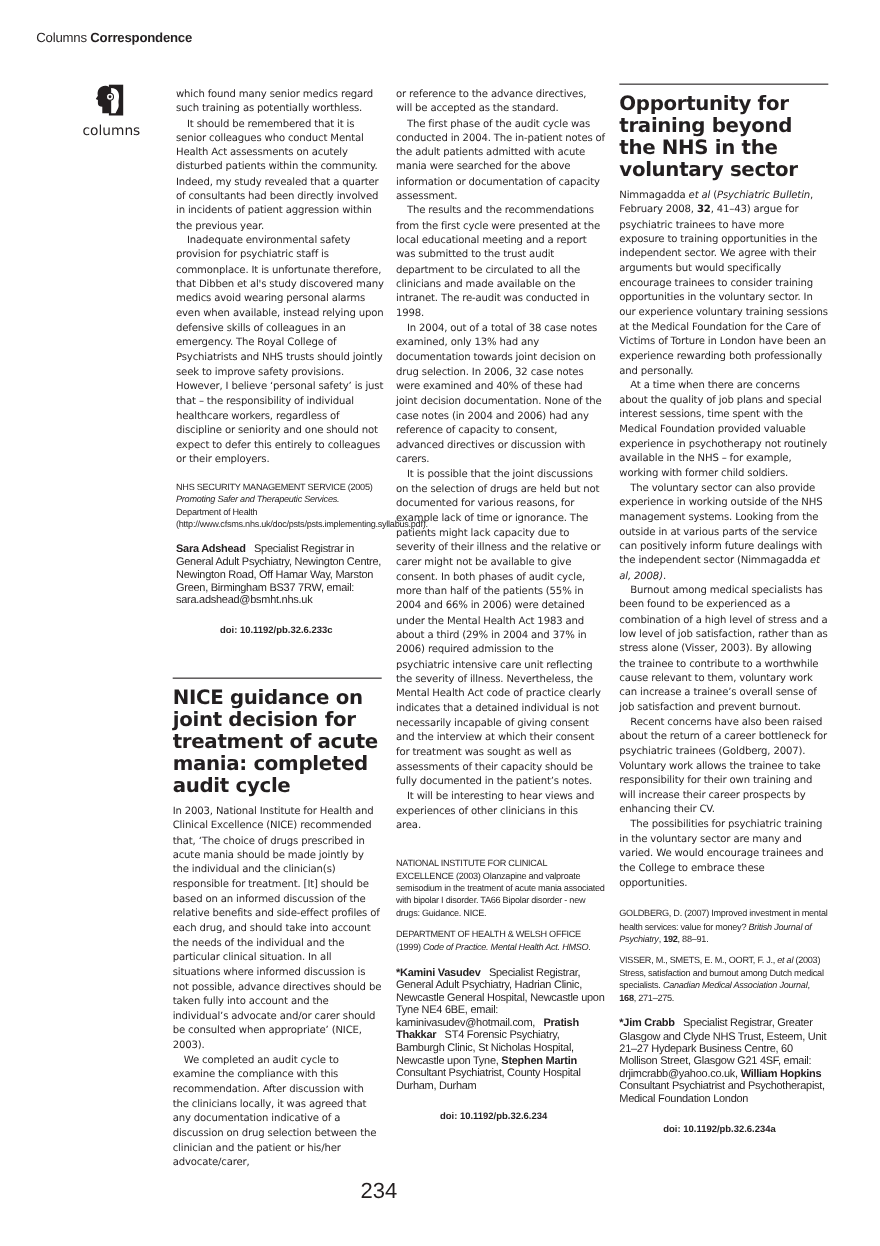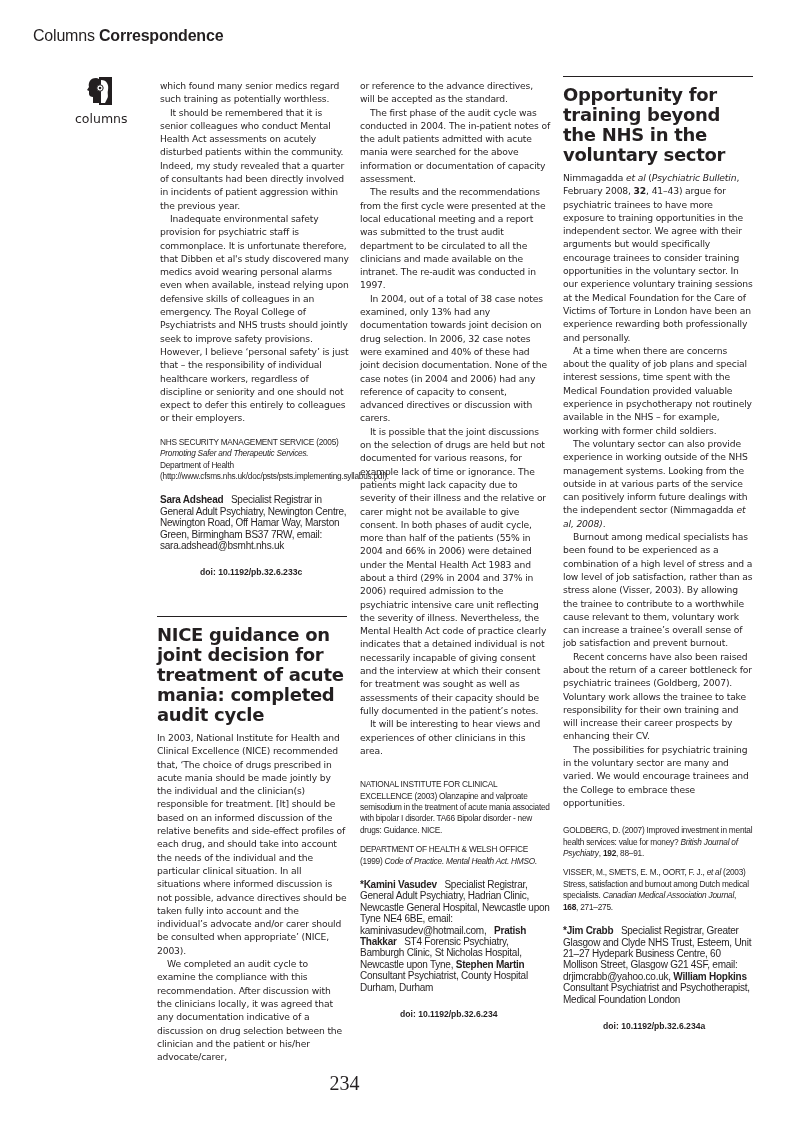--- a/index.html
+++ b/index.html
@@ -1,38 +1,38 @@
 <!DOCTYPE html>
 <html><head>
 <meta charset="utf-8">
 <style>
   html, body { margin: 0; padding: 0; background: #ffffff; }
   body { width: 800px; height: 1133px; position: relative; overflow: hidden;
          font-family: "DejaVu Sans", sans-serif; color: #231f20; }
-  .running-head { position: absolute; left: 33px; top: 27px; font-family: "Liberation Sans", sans-serif; font-size: 16px; letter-spacing: -0.2px; }
+  .running-head { position: absolute; left: 33px; top: 27px; font-family: "Liberation Sans", sans-serif; font-size: 12px; letter-spacing: -0.2px; }
   .running-head b { font-weight: bold; }
   .logo { position: absolute; left: 75px; top: 76px; width: 50px; text-align: center; }
   .logo svg { display: block; margin: 0 auto; }
   .logo-label { font-size: 12.5px; margin-top: 5px; display: block; font-family: "DejaVu Sans", sans-serif; }
   .col { position: absolute; top: 79px; width: 190px; }
   .col1 { left: 160px; }
   .col2 { left: 360px; }
   .col3 { left: 563px; top: 76px; }
   .body-text { font-size: 9.2px; line-height: 13.3px; letter-spacing: -0.15px; }
   .body-text p { margin: 0; text-indent: 10px; }
   .body-text p.noindent { text-indent: 0; }
   .refs { font-family: "Liberation Sans", sans-serif; font-size: 8.3px; line-height: 11.4px; letter-spacing: -0.25px; margin-top: 12px; }
   .refs p { margin: 0 0 8px 0; }
   .author { font-family: "Liberation Sans", sans-serif; font-size: 10px; line-height: 11.4px; letter-spacing: -0.25px; margin-top: 12px; }
   .author b { font-weight: bold; }
   .doi { font-family: "Liberation Sans", sans-serif; font-weight: bold; font-size: 8.6px; margin-top: 16px; padding-left: 40px; }
   .rule { border-top: 1.3px solid #231f20; margin-bottom: 8px; }
   .title { font-family: "DejaVu Sans", sans-serif; font-weight: bold; font-size: 18px; line-height: 20px; letter-spacing: -0.3px; margin-bottom: 6px; }
   .article2 { position: absolute; left: 157px; top: 616px; width: 190px; }
-  .page-number { position: absolute; left: 0; width: 689px; top: 1072px; text-align: center; font-size: 20px; font-family: Liberation Serif, serif; color: #231f20; }
+  .page-number { position: absolute; left: 0; width: 689px; top: 1072px; text-align: center; font-size: 20px; font-family: Liberation Sans, sans-serif; color: #231f20; }
   i { font-style: italic; }
 </style>
 </head>
 <body>
 
 <div class="running-head">
   <span>Columns</span>
   <b>Correspondence</b>
 </div>
 
@@ -73,21 +73,21 @@
   <div class="body-text">
     <p class="noindent">In 2003, National Institute for Health and Clinical Excellence (NICE) recommended that, ‘The choice of drugs prescribed in acute mania should be made jointly by the individual and the clinician(s) responsible for treatment. [It] should be based on an informed discussion of the relative benefits and side-effect profiles of each drug, and should take into account the needs of the individual and the particular clinical situation. In all situations where informed discussion is not possible, advance directives should be taken fully into account and the individual’s advocate and/or carer should be consulted when appropriate’ (NICE, 2003).</p>
     <p>We completed an audit cycle to examine the compliance with this recommendation. After discussion with the clinicians locally, it was agreed that any documentation indicative of a discussion on drug selection between the clinician and the patient or his/her advocate/carer,</p>
   </div>
 </div>
 
 <div class="col col2">
   <div class="body-text">
     <p class="noindent">or reference to the advance directives, will be accepted as the standard.</p>
     <p>The first phase of the audit cycle was conducted in 2004. The in-patient notes of the adult patients admitted with acute mania were searched for the above information or documentation of capacity assessment.</p>
-    <p>The results and the recommendations from the first cycle were presented at the local educational meeting and a report was submitted to the trust audit department to be circulated to all the clinicians and made available on the intranet. The re-audit was conducted in 1997.</p>
+    <p>The results and the recommendations from the first cycle were presented at the local educational meeting and a report was submitted to the trust audit department to be circulated to all the clinicians and made available on the intranet. The re-audit was conducted in 1998.</p>
     <p>In 2004, out of a total of 38 case notes examined, only 13% had any documentation towards joint decision on drug selection. In 2006, 32 case notes were examined and 40% of these had joint decision documentation. None of the case notes (in 2004 and 2006) had any reference of capacity to consent, advanced directives or discussion with carers.</p>
     <p>It is possible that the joint discussions on the selection of drugs are held but not documented for various reasons, for example lack of time or ignorance. The patients might lack capacity due to severity of their illness and the relative or carer might not be available to give consent. In both phases of audit cycle, more than half of the patients (55% in 2004 and 66% in 2006) were detained under the Mental Health Act 1983 and about a third (29% in 2004 and 37% in 2006) required admission to the psychiatric intensive care unit reflecting the severity of illness. Nevertheless, the Mental Health Act code of practice clearly indicates that a detained individual is not necessarily incapable of giving consent and the interview at which their consent for treatment was sought as well as assessments of their capacity should be fully documented in the patient’s notes.</p>
     <p>It will be interesting to hear views and experiences of other clinicians in this area.</p>
   </div>
   <div class="refs" style="margin-top:22px">
     <p>
       <span>NATIONAL INSTITUTE FOR CLINICAL EXCELLENCE</span>
       <span>(2003) Olanzapine and valproate semisodium in the treatment of acute mania associated with bipolar I disorder. TA66 Bipolar disorder - new drugs: Guidance. NICE.</span>
     </p>
     <p>

